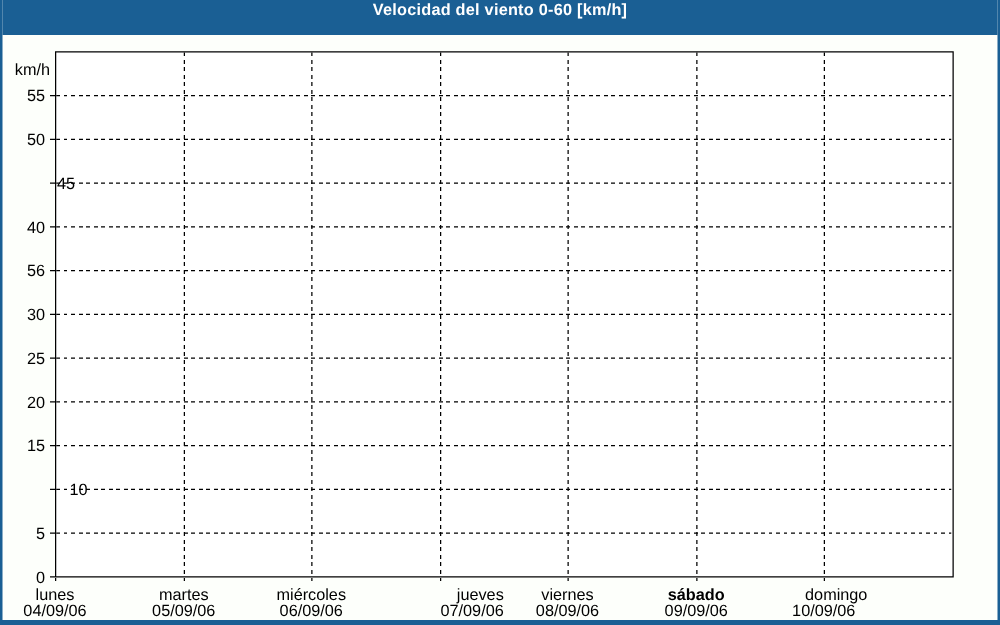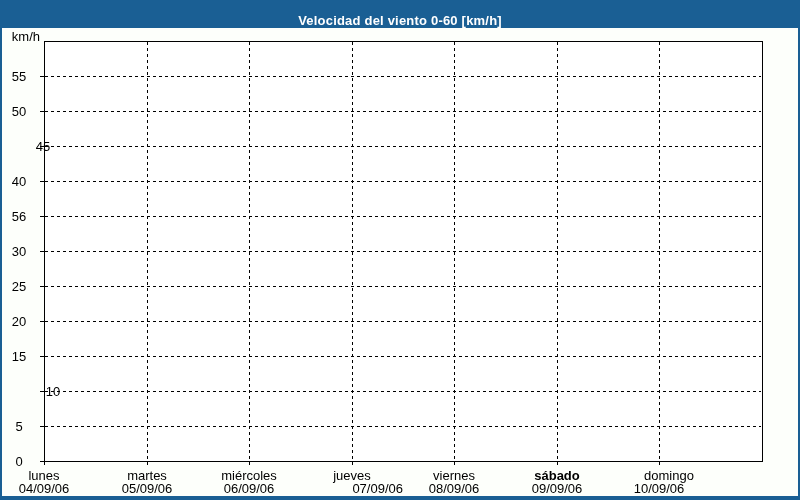--- a/index.html
+++ b/index.html
@@ -19,21 +19,21 @@
     border-left:2px solid var(--frame);
     border-right:2px solid var(--frame);
     border-bottom:4px solid var(--frame);
     font-family:"Liberation Sans", sans-serif;
     color:var(--txt);
     overflow:hidden;
   }
   .titlebar{
     position:absolute;left:-2px;top:0;width:800px;height:28px;
     background:var(--frame);
-    display:flex;align-items:flex-end;justify-content:center;
+    display:flex;align-items:flex-start;justify-content:center;
   }
   .titlebar .title{
     color:var(--title-txt);
     font-size:13px;font-weight:bold;
     letter-spacing:0.2px;
   }
   .plot{
     position:absolute;
     box-sizing:border-box;
     background:var(--plot-bg);
@@ -54,40 +54,40 @@
   }
   .ytick{
     position:absolute;height:1px;width:4px;background:var(--grid);
   }
   .xtick{
     position:absolute;width:1px;height:5px;
     background:repeating-linear-gradient(to bottom, var(--grid) 0 3px, transparent 3px 5px);
   }
   .ylab{
     position:absolute;
-    text-align:center;
+    text-align:right;
     font-size:13px;
     line-height:15px;
   }
   .xlab{
     position:absolute;
     text-align:center;
     font-size:13px;
     line-height:13px;
     white-space:nowrap;
   }
 </style>
 </head>
 <body>
 
 <div class="widget" id="widget">
   <div class="titlebar">
     <span class="title">Velocidad del viento 0-60 [km/h]</span>
   </div>
-  <div class="ylabel-unit" style="left:0;top:29px;width:38px;">km/h</div>
+  <div class="ylabel-unit" style="left:0;top:48px;width:38px;">km/h</div>
   <div class="plot" id="plot" style="left:42px;top:41px;width:719px;height:421px;"></div>
 <div class="ytick" style="left: 38px; top: 461px;"></div>
     <div class="ylab" style="left: 0px; width: 34px; top: 454px;">0</div>
     <div class="hgrid" style="left: 43px; top: 426px; width: 716px;"></div>
     <div class="ytick" style="left: 38px; top: 426px;"></div>
     <div class="ylab" style="left: 0px; width: 34px; top: 419px;">5</div>
     <div class="hgrid" style="left: 43px; top: 391px; width: 716px;"></div>
     <div class="ytick" style="left: 38px; top: 391px;"></div>
     <div class="ylab" style="left: 0px; width: 34px; top: 384px; margin-left: 34px;">10</div>
     <div class="hgrid" style="left: 43px; top: 356px; width: 716px;"></div>
@@ -123,21 +123,21 @@
     <div class="vgrid" style="left: 145px; top: 42px; height: 418px;"></div>
     <div class="xtick" style="left: 145px; top: 462px;"></div>
     <div class="xlab" style="left: 94px; width: 102px; top: 469px;">martes</div>
     <div class="xlab" style="left: 94px; width: 102px; top: 482px;">05/09/06</div>
     <div class="vgrid" style="left: 247px; top: 42px; height: 418px;"></div>
     <div class="xtick" style="left: 247px; top: 462px;"></div>
     <div class="xlab" style="left: 196px; width: 102px; top: 469px;">miércoles</div>
     <div class="xlab" style="left: 196px; width: 102px; top: 482px;">06/09/06</div>
     <div class="vgrid" style="left: 350px; top: 42px; height: 418px;"></div>
     <div class="xtick" style="left: 350px; top: 462px;"></div>
-    <div class="xlab" style="left: 299px; width: 102px; top: 469px;">jueves</div>
+    <div class="xlab" style="left: 299px; width: 102px; top: 469px; text-align: right;">jueves</div>
     <div class="xlab" style="left: 299px; width: 102px; top: 482px; text-align: right;">07/09/06</div>
     <div class="vgrid" style="left: 452px; top: 42px; height: 418px;"></div>
     <div class="xtick" style="left: 452px; top: 462px;"></div>
     <div class="xlab" style="left: 401px; width: 102px; top: 469px;">viernes</div>
     <div class="xlab" style="left: 401px; width: 102px; top: 482px;">08/09/06</div>
     <div class="vgrid" style="left: 555px; top: 42px; height: 418px;"></div>
     <div class="xtick" style="left: 555px; top: 462px;"></div>
     <div class="xlab" style="left: 504px; width: 102px; top: 469px; font-weight: bold;">sábado</div>
     <div class="xlab" style="left: 504px; width: 102px; top: 482px;">09/09/06</div>
     <div class="vgrid" style="left: 657px; top: 42px; height: 418px;"></div>

